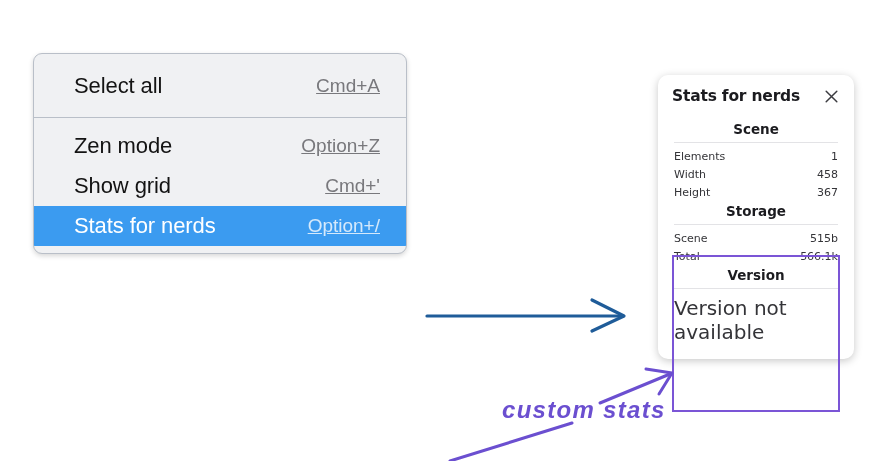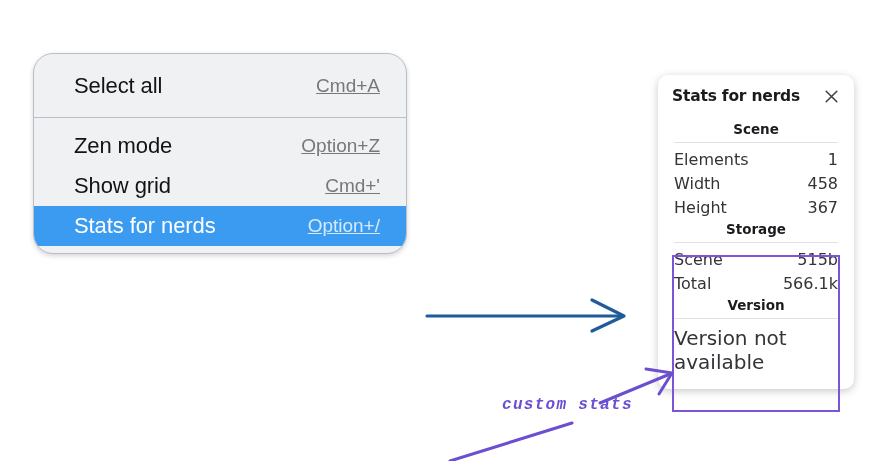--- a/index.html
+++ b/index.html
@@ -17,21 +17,21 @@
   }
 
   
   #context-menu {
     position: absolute;
     left: 33px;
     top: 53px;
     width: 374px;
     background: #f0f1f3;
     border: 1px solid #b9bfc8;
-    border-radius: 20px;
+    border-radius: 9px;
     box-shadow: 0 2px 5px rgba(0,0,0,0.16);
     overflow: hidden;
     box-sizing: border-box;
   }
   .menu-group {
     padding: 8px 0 7px 0;
   }
   .menu-group.group-top {
     padding: 12px 0 11px 0;
   }
@@ -110,21 +110,21 @@
   }
   .hr {
     height: 1px;
     background: #e3e3e6;
     margin: 0 2px 4px 2px;
   }
   .stat-row {
     display: flex;
     justify-content: space-between;
     align-items: baseline;
-    font-size: 16px;
+    font-size: 11px;
     color: #343438;
     padding: 2.5px 2px;
   }
   .stat-row .sv {
     font-variant-numeric: tabular-nums;
   }
   .full-row {
     font-size: 20px;
     color: #343438;
     padding: 3px 2px 1px 2px;
@@ -148,22 +148,22 @@
     left: 0;
     top: 0;
     width: 873px;
     height: 461px;
     pointer-events: none;
   }
   #annotation-text {
     position: absolute;
     left: 502px;
     top: 396px;
-    font-family: Liberation Mono, monospace;
-    font-size: 16px;
+    font-family: Liberation Sans, sans-serif;
+    font-size: 24px;
     font-weight: bold;
     font-style: italic;
     letter-spacing: 1.3px;
     color: #6b4fd0;
     white-space: nowrap;
   }
 </style>
 </head>
 <body>
 

